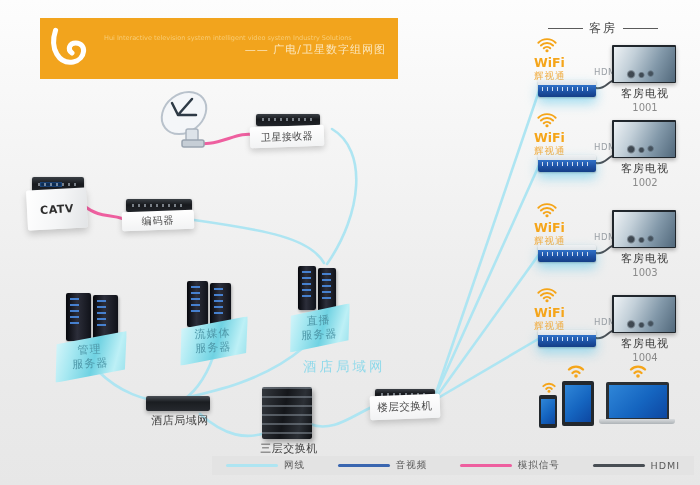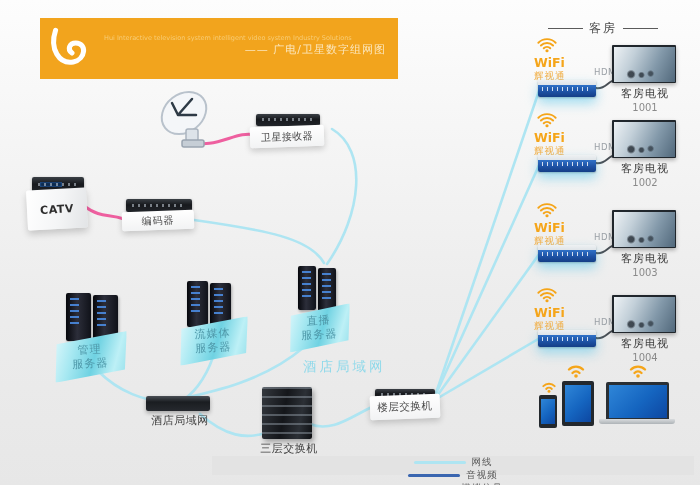--- a/index.html
+++ b/index.html
@@ -97,21 +97,21 @@
   #floor-switch-plate { left:370px; top:395px; width:70px; height:24px; font-size:10.5px; letter-spacing:.5px; transform:rotate(-2deg); }
   #floor-switch-unit { left:375px; top:389px; width:60px; height:11px; }
 
   #lan-label { left:303px; top:358px; color:#8FD9EA; font-size:13.5px; letter-spacing:3px; z-index:3; }
 
   
   #satellite-dish { left:148px; top:85px; z-index:2; }
 
   
   #legend { left:212px; top:456px; width:482px; height:19px; background:#e3e3e3; z-index:3;
-      display:flex; align-items:center; justify-content:space-between; padding:0 14px;flex-direction:column; }
+      display:flex; align-items:center; justify-content:space-between; padding:0 14px; }
   .legend-item { display:flex; align-items:center; }
   .legend-line { width:52px; height:3px; border-radius:2px; margin-right:6px; }
   .legend-label { color:#5a5a5a; font-size:9.5px; letter-spacing:1px; }
 
   #cables { position:absolute; left:0; top:0; z-index:1; }
 </style>
 </head>
 <body>
 
 <div id="canvas">

